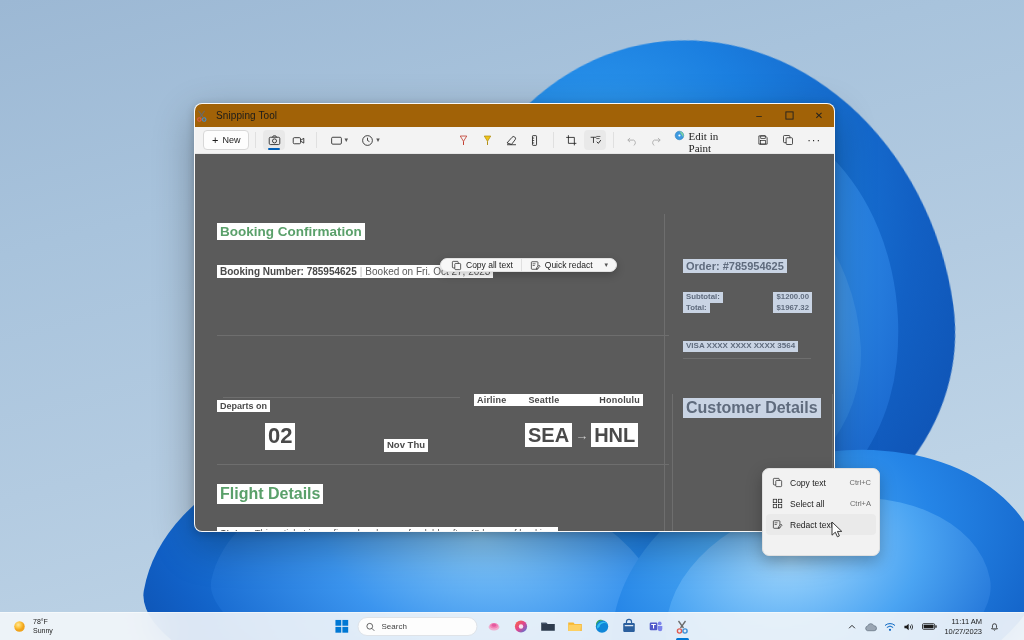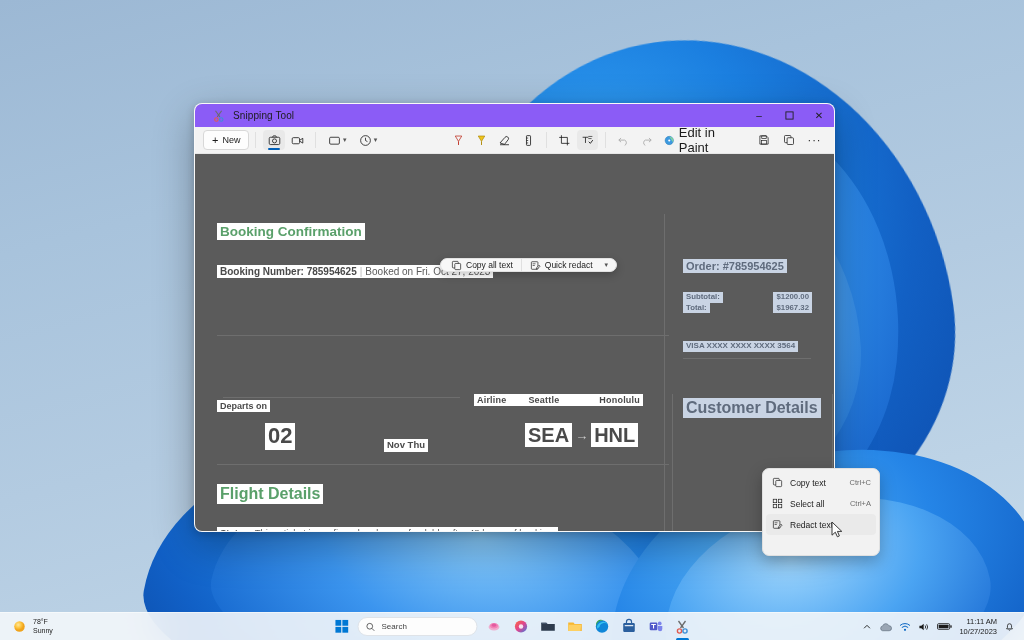--- a/index.html
+++ b/index.html
@@ -79,23 +79,23 @@
     left: 194px; top: 103px;
     width: 641px; height: 429px;
     background: #f3f3f3;
     border-radius: 8px;
     box-shadow: 0 14px 40px rgba(0,0,0,0.30), 0 2px 8px rgba(0,0,0,0.18);
     overflow: hidden;
     border: 1px solid rgba(255,255,255,0.5);
   }
   .titlebar {
     height: 23px;
-    background: #8b5cf6;
+    background: #a16207;
     display: flex; align-items: center;
-    padding-left: 17px;
+    padding-left: 0;
     position: relative;
   }
   .app-icon { width: 14px; height: 14px; margin-right: 7px; position: relative; flex: none; }
   .title-text { font-size: 10px; color: #1b1b1b; letter-spacing: 0.1px; }
   .win-btns { position: absolute; right: 0; top: 0; height: 23px; display: flex; }
   .win-btn {
     width: 30px; height: 23px;
     display: flex; align-items: center; justify-content: center;
     font-size: 10px; color: #202020;
     line-height: 1;
@@ -127,23 +127,23 @@
   }
   .tb-btn.wide { width: 30px; }
   .tb-btn.active { background: #e9e9e9; }
   .tb-btn.active.underline::after {
     content: ''; position: absolute; bottom: 0px; left: 5px; right: 5px;
     height: 2px; background: #005fb8; border-radius: 1px;
   }
   .tb-btn.dim { opacity: 0.33; }
   .tb-right { margin-left: auto; display: flex; align-items: center; gap: 2px; }
   .edit-paint {
-    display: flex; align-items: center; gap: 4px;
+    display: flex; align-items: flex-start; gap: 4px;
     height: 20px; padding: 0 6px; border-radius: 4px;
-    font-size: 13px; color: #1b1b1b;
+    font-size: 11px; color: #1b1b1b; font-family: Liberation Serif, serif;
   }
   .chev { font-size: 7px; color: #555; margin-left: 2px; }
 
   
   .canvas {
     position: absolute;
     left: 0; top: 50px; right: 0; bottom: 0;
     background: #5b5b5b;
     overflow: hidden;
   }
@@ -279,21 +279,21 @@
     border-radius: 11px;
     font-size: 8px; color: #444;
     min-width: 120px;
   }
   .tb-active::after {
     content: ''; position: absolute; bottom: -3px; left: 50%; transform: translateX(-50%);
     width: 13px; height: 2.5px; background: #0078d4; border-radius: 2px;
   }
   .tray {
     margin-left: auto; display: flex; align-items: center; gap: 7px;
-    padding-right: 9px;
+    padding-right: 24px;
   }
   .tray-clock { font-size: 7.5px; color: #1b1b1b; text-align: right; line-height: 1.25; }
   .tray-ico { display: flex; align-items: center; justify-content: center; }
 </style>
 </head>
 <body>
 
 <div id="desktop">
 
   <div class="bloom bloom-a"></div>

